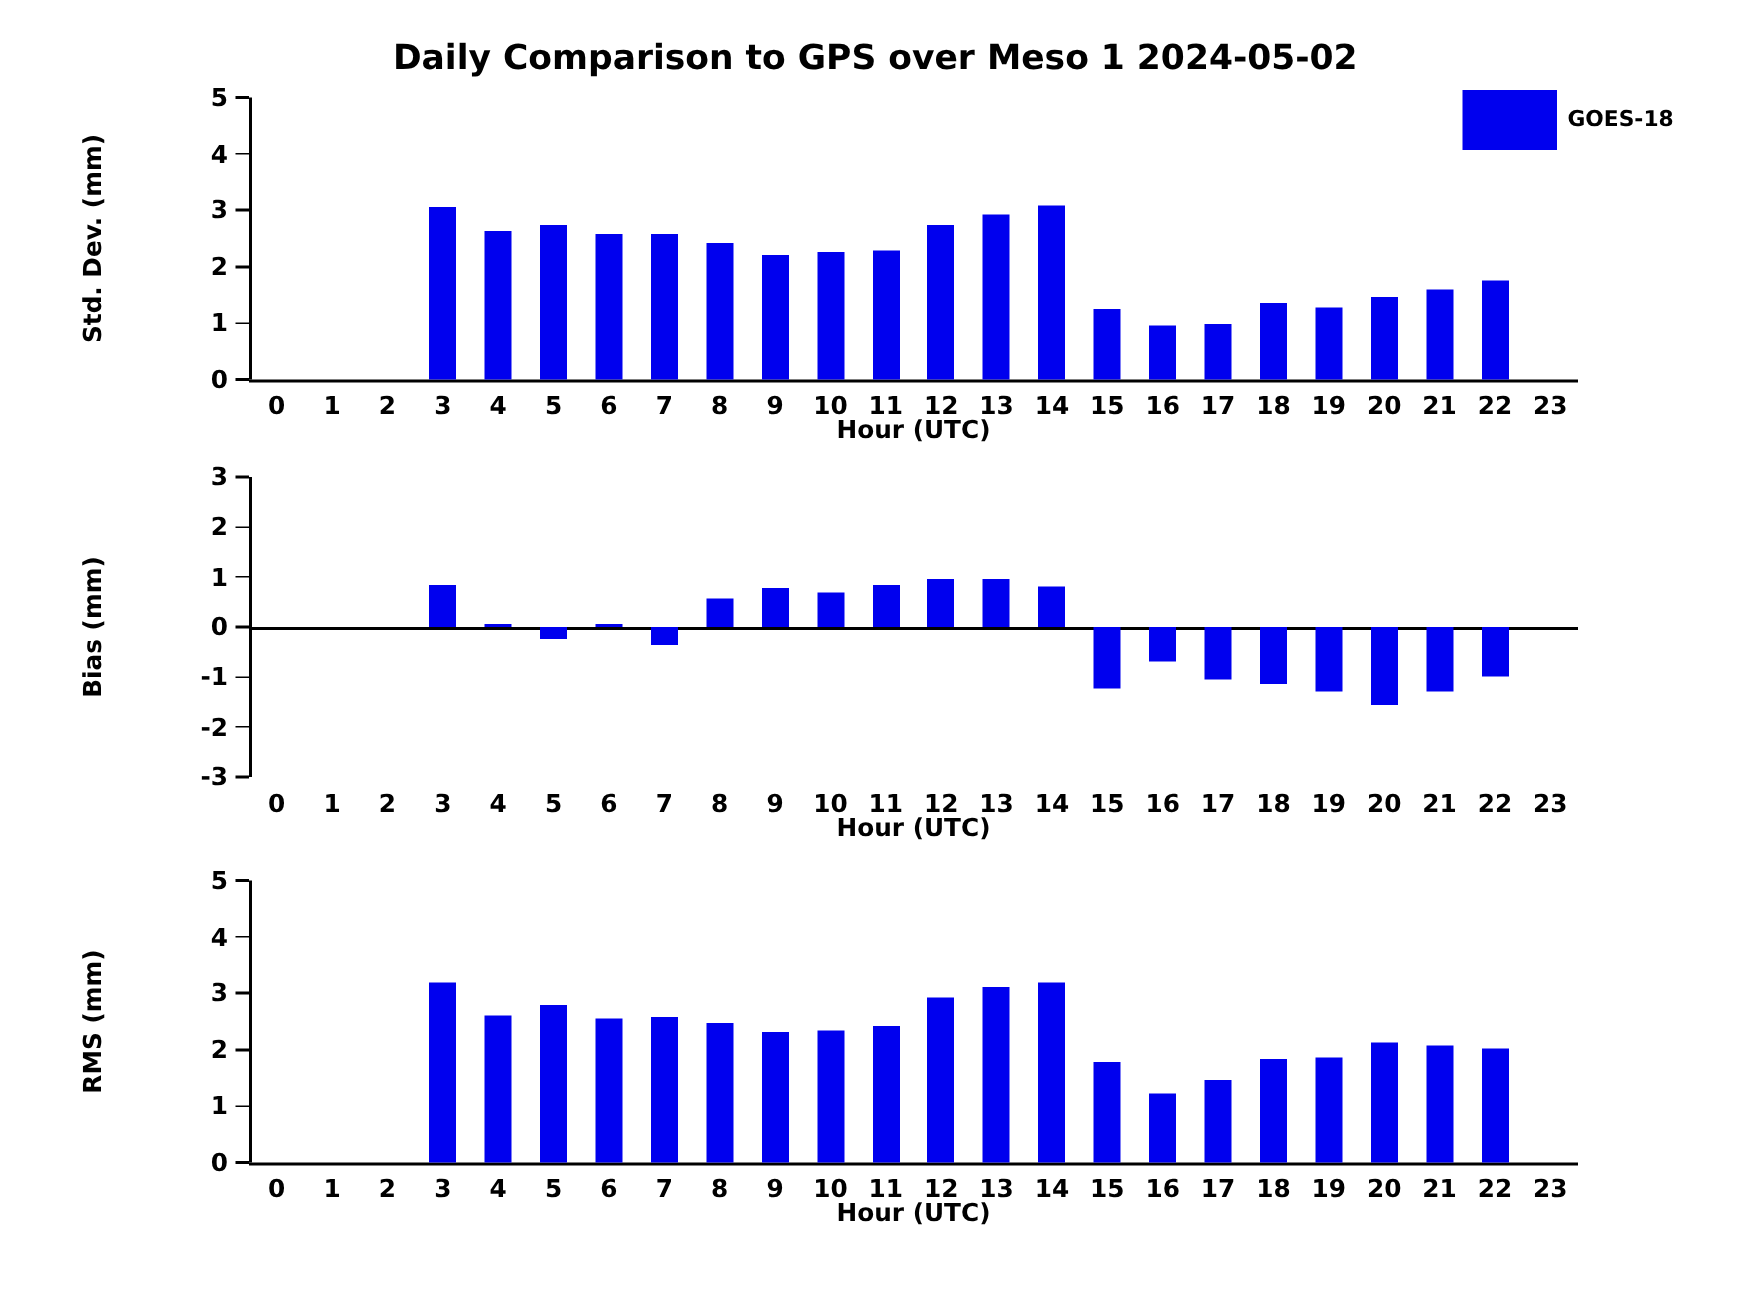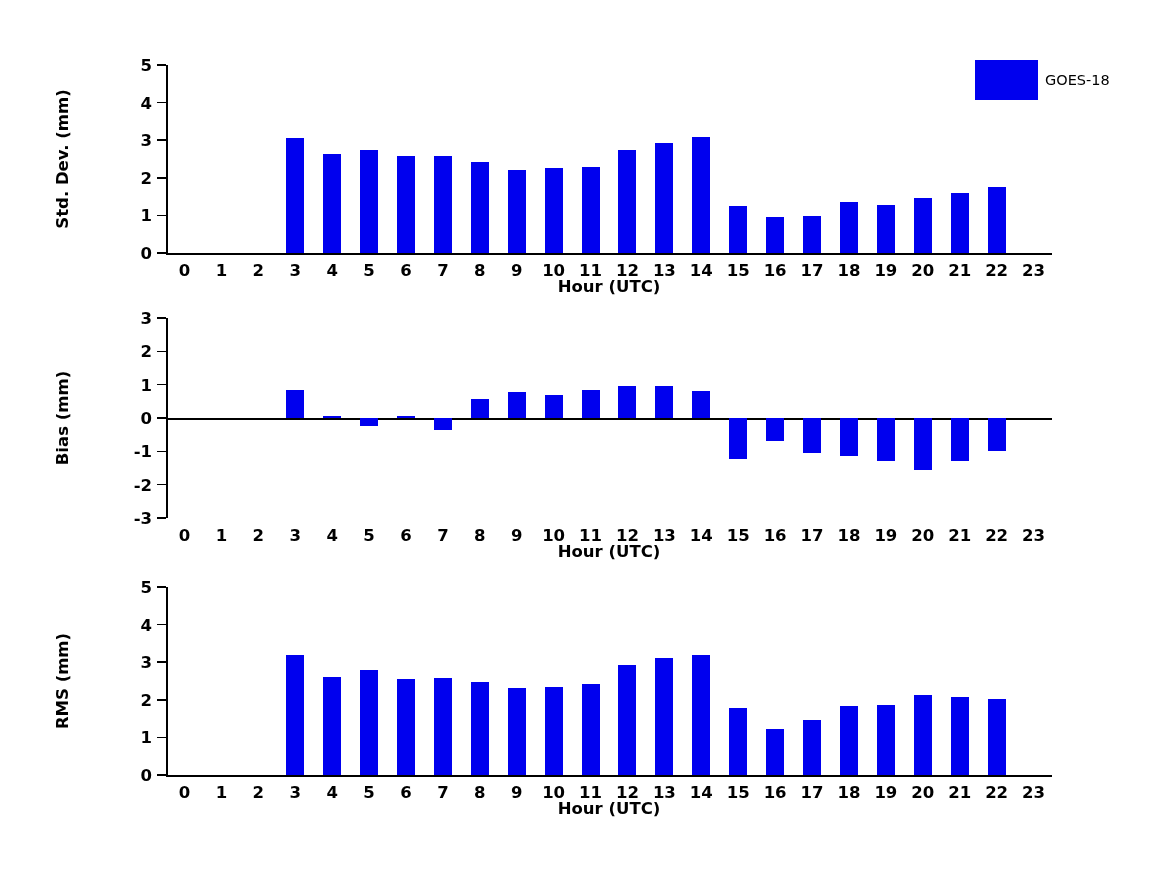--- a/index.html
+++ b/index.html
@@ -44,21 +44,21 @@
     top: 0;
     width: 63px;
     height: 40px;
     background: #0000ee;
   }
   .legend-label {
     position: absolute;
     left: 70px;
     top: 12px;
     font-size: 14.5px;
-    font-weight: normal;
+    font-weight: bold;
   }
   .panel {
     position: absolute;
   }
   .plotbox {
     position: absolute;
     left: 0;
     top: 0;
     width: 100%;
     height: 100%;
@@ -117,20 +117,21 @@
     font-size: 16.5px;
     font-weight: bold;
     width: 100%;
     left: 0;
   }
 </style>
 </head>
 <body>
 
 <div id="figure">
+  <div class="title">Daily Comparison to GPS over Meso 1 2024-05-02</div>
 
   <div class="legend">
     <div class="legend-swatch"></div>
     <div class="legend-label">GOES-18</div>
   </div>
 
   <div class="panel" id="panel-0" style="left:166px; top:65px; width:886px; height:188px;">
     <div class="plotbox">
         <div class="axis-line axis-y"></div>
         <div class="axis-line axis-x" style="top: 188px;"></div>

